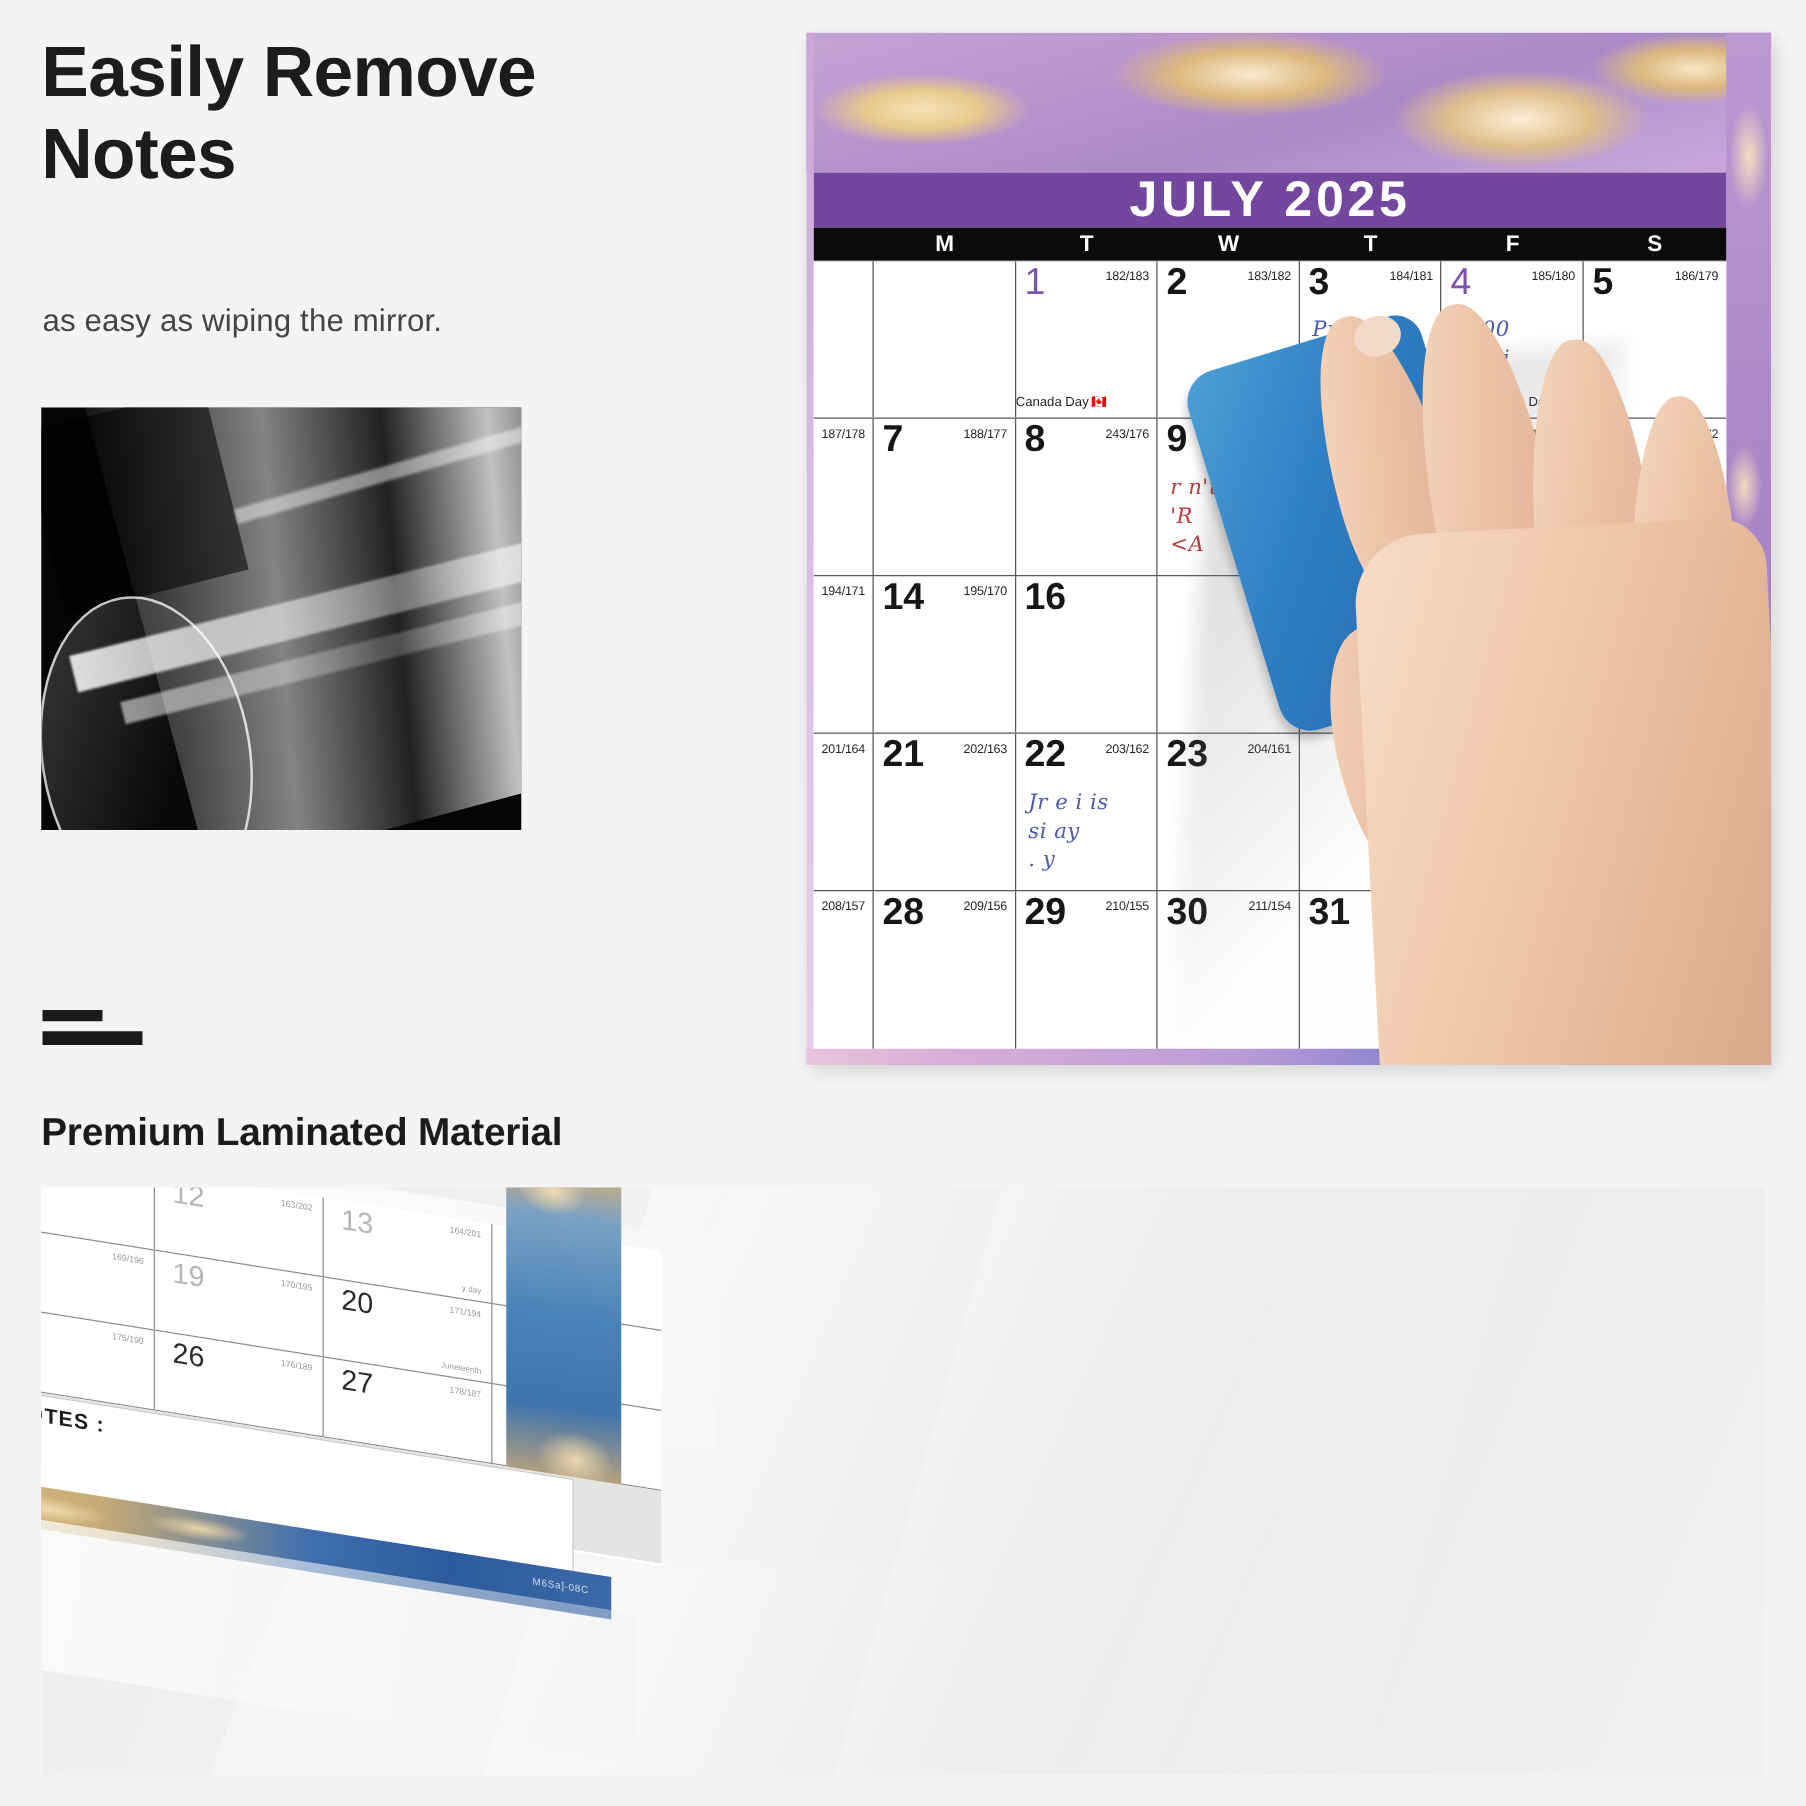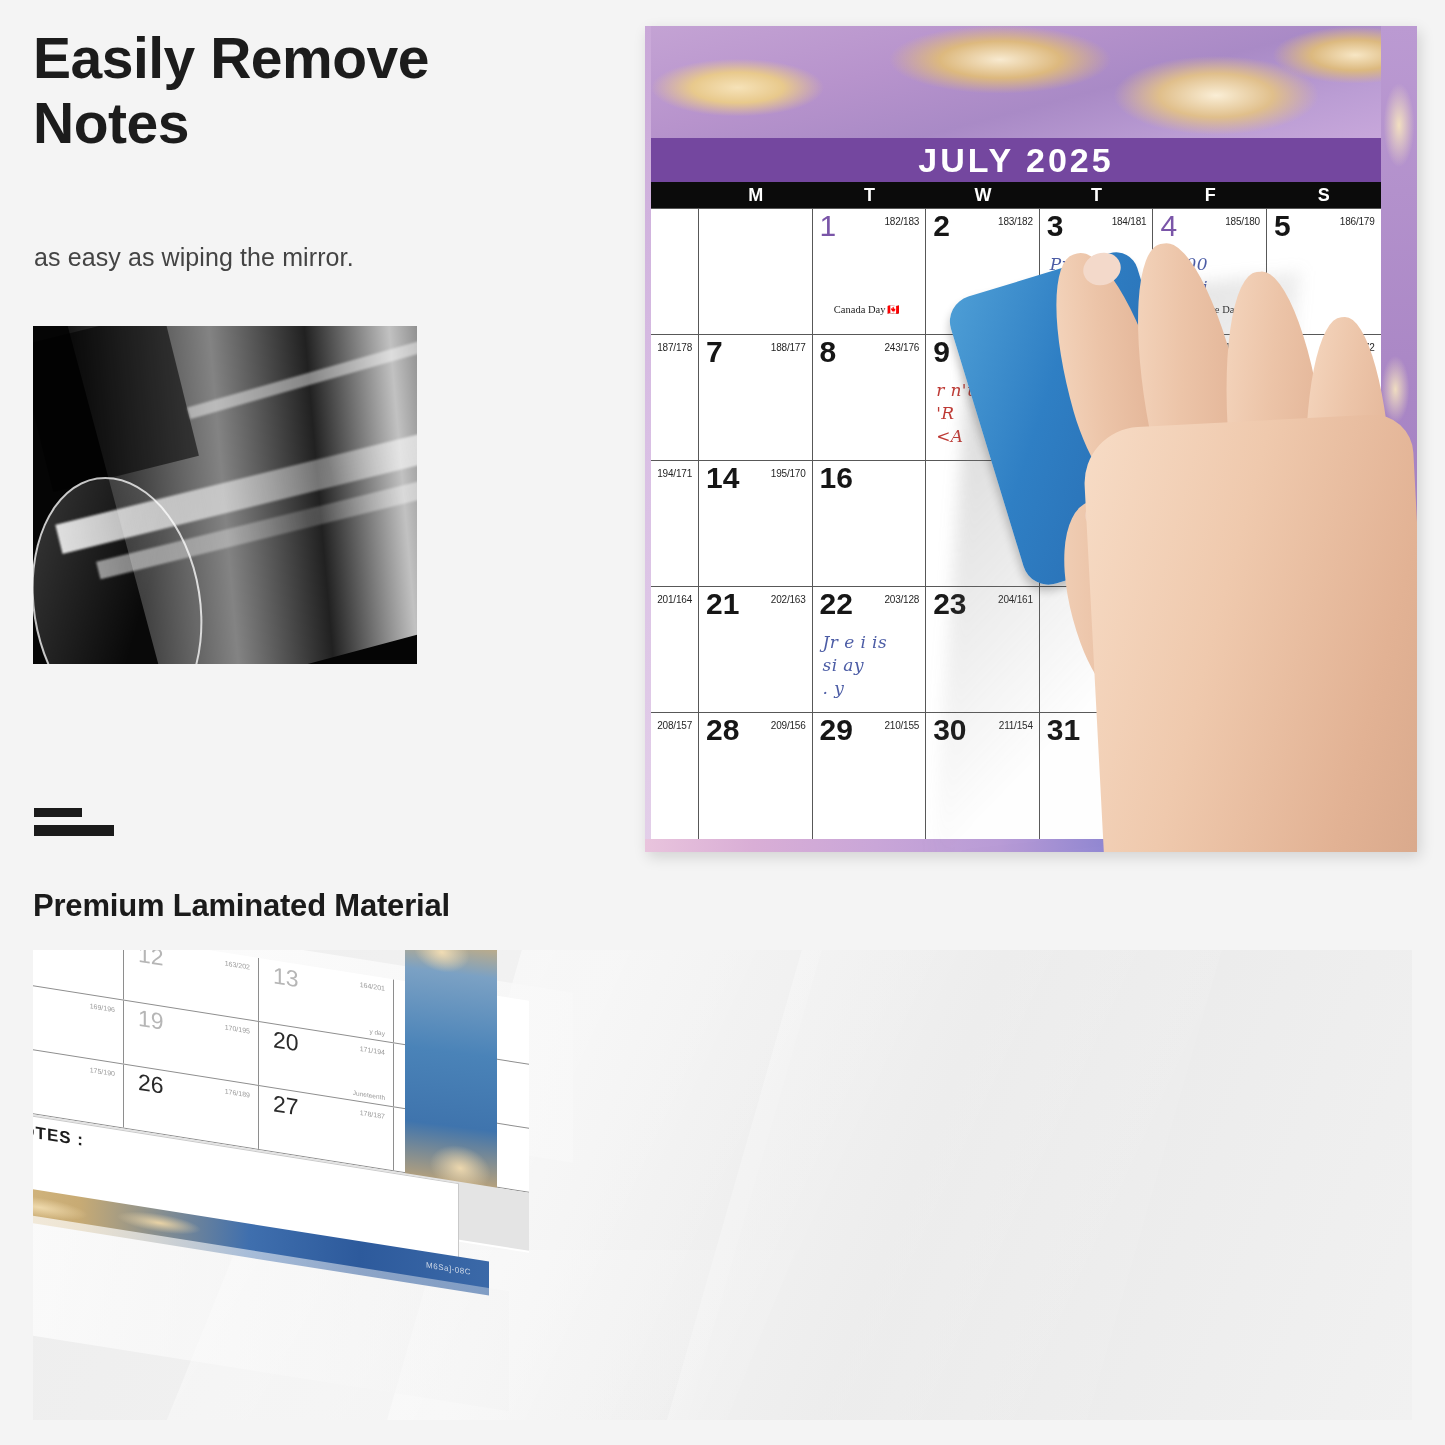--- a/index.html
+++ b/index.html
@@ -151,21 +151,21 @@
     position: absolute;
     left: 6px; top: 112px;
     width: 730px; height: 44px;
     background: #74479f;
     display: flex;
     align-items: center;
     justify-content: center;
   }
   #month-banner span {
     color: #fff;
-    font-size: 34px;
+    font-size: 40px;
     font-weight: bold;
     letter-spacing: 3px;
   }
 
   #weekday-row {
     position: absolute;
     left: 6px; top: 156px;
     width: 730px; height: 26px;
     background: #0b0b0b;
     display: flex;
@@ -217,26 +217,25 @@
   .julian {
     position: absolute;
     right: 6px; top: 7px;
     font-size: 10px;
     color: #262626;
     letter-spacing: -0.2px;
     white-space: nowrap;
   }
   .holiday {
     position: absolute;
-    left: 0; right: 4px; bottom: 19px;
+    left: 0; right: 4px; bottom: 6px;
     font-size: 10.5px;
     color: #1d1d1d;
-    text-align: center;
+    text-align: left;
     white-space: nowrap;
-    font-family: Liberation Serif, serif;
   }
   .flag { font-size: 10px; margin-left: 2px; }
 
   .note {
     position: absolute;
     left: 10px; top: 44px;
     right: 6px;
     font-family: "DejaVu Serif", serif;
     font-style: italic;
     font-size: 17px;
@@ -596,21 +595,21 @@
         <div class="grid-row">
           <div class="cell c0">
             <div class="julian">201/164</div>
           </div>
           <div class="cell cn">
             <div class="daynum">21</div>
             <div class="julian">202/163</div>
           </div>
           <div class="cell cn">
             <div class="daynum">22</div>
-            <div class="julian">203/128</div>
+            <div class="julian">203/162</div>
             <div class="note blue note-faded">
               <div>Jr e i   is</div>
               <div>si    ay</div>
               <div>  . y</div>
             </div>
           </div>
           <div class="cell cn">
             <div class="daynum">23</div>
             <div class="julian">204/161</div>
           </div>

